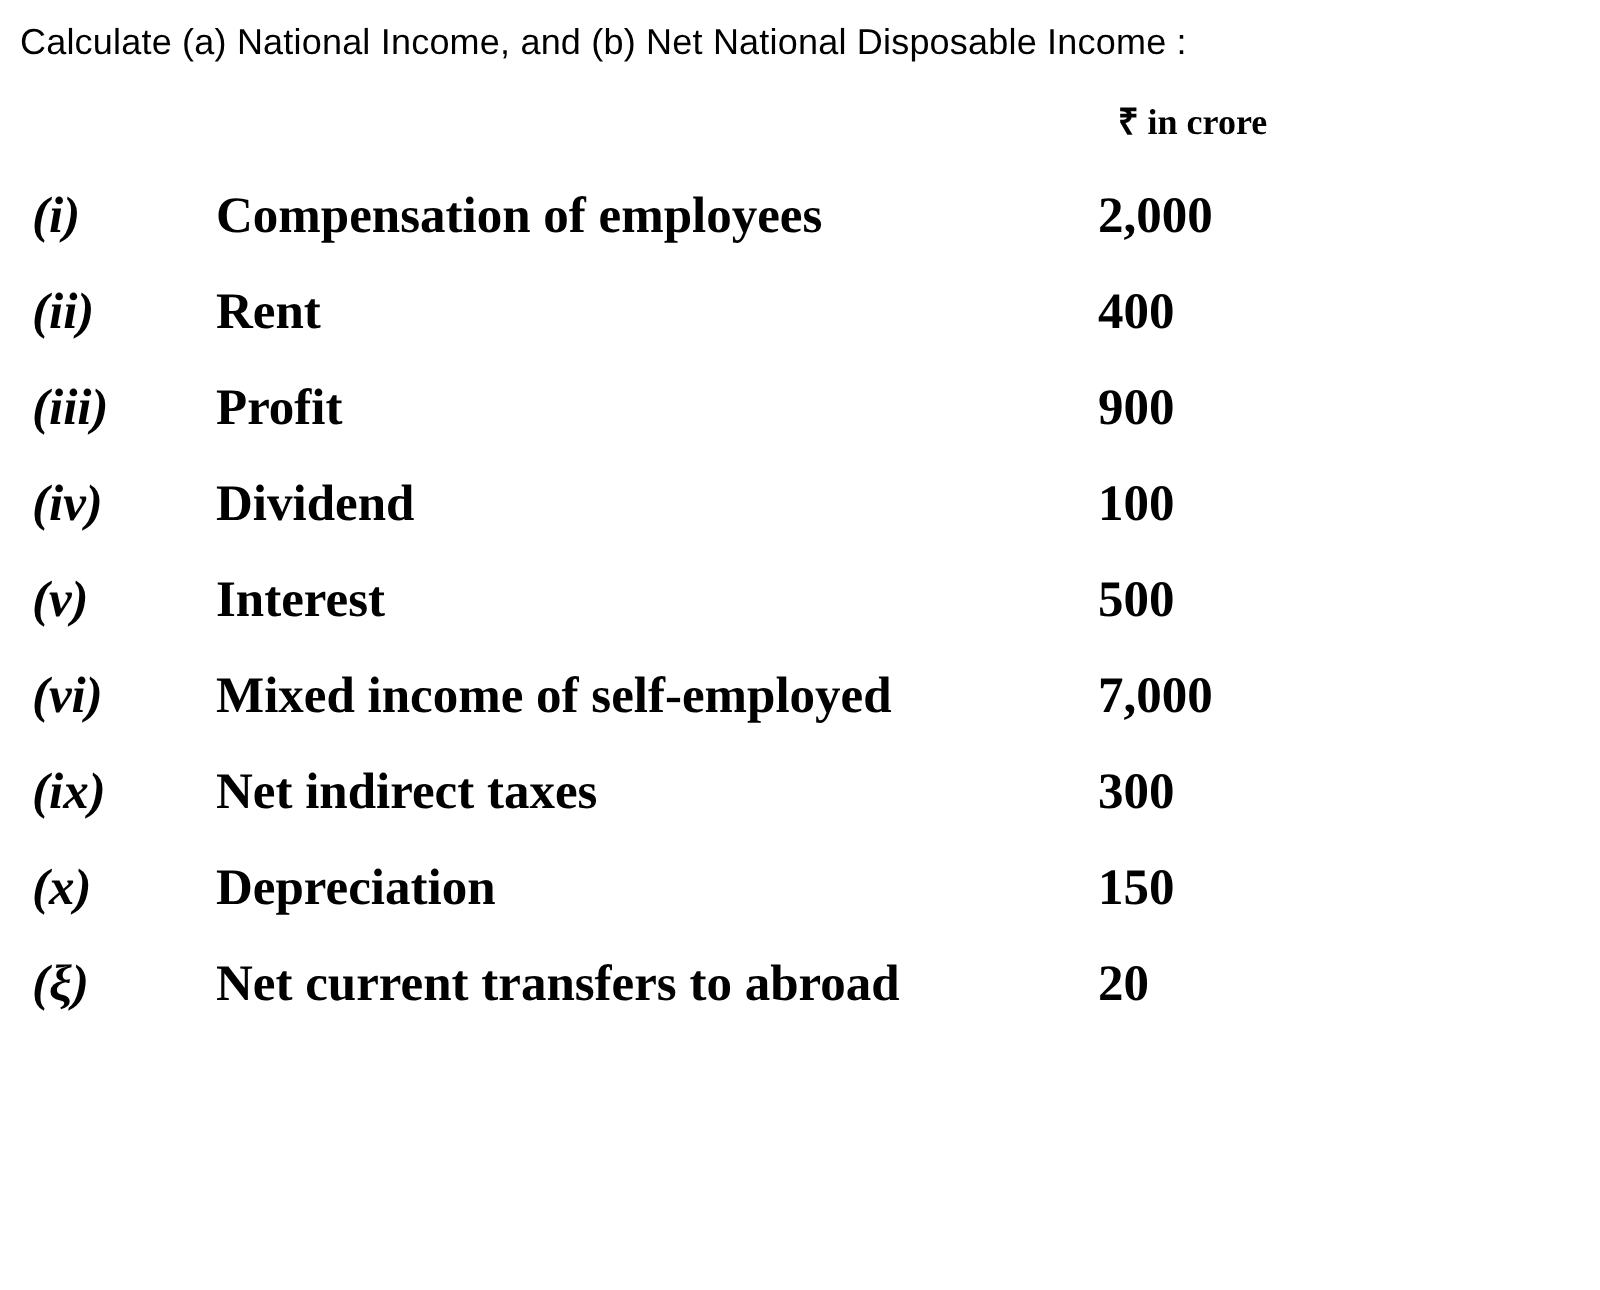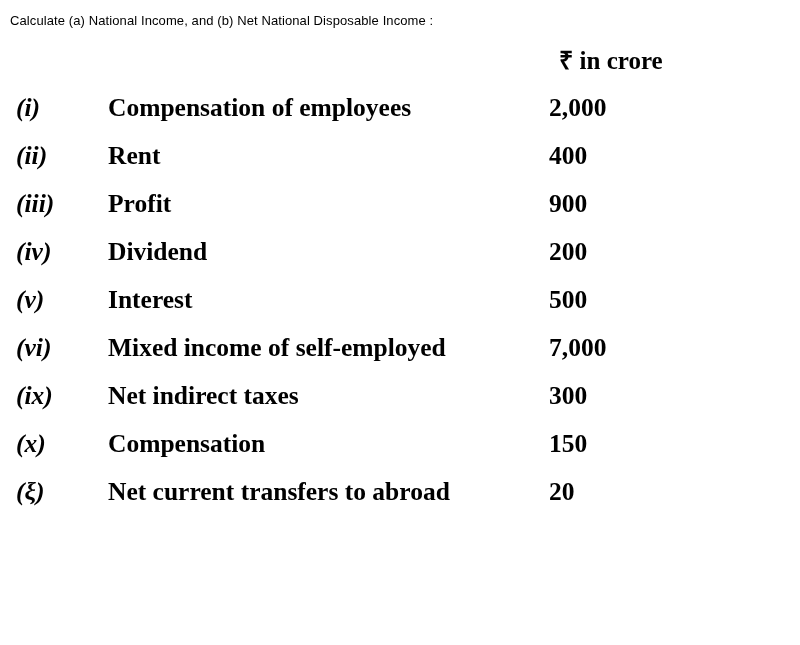--- a/index.html
+++ b/index.html
@@ -16,29 +16,29 @@
   }
   .page {
     width: 800px;
     height: 645px;
     position: relative;
     box-sizing: border-box;
     padding: 8px 0 0 10px;
   }
   .question {
     font-family: "Liberation Sans", sans-serif;
-    font-size: 13px;
+    font-size: 18px;
     line-height: 26px;
     color: #000000;
     width: 760px;
     letter-spacing: 0.1px;
   }
   .currency-header {
     font-family: "Liberation Serif", serif;
-    font-size: 25px;
+    font-size: 18px;
     font-weight: bold;
     margin-top: 12px;
     margin-left: 549px;
     line-height: 30px;
     white-space: nowrap;
   }
   table.items {
     border-collapse: collapse;
     margin-top: 8px;
     margin-left: 6px;
@@ -89,40 +89,40 @@
         <td class="value">400</td>
       </tr>
       <tr>
         <td class="num">(iii)</td>
         <td class="label">Profit</td>
         <td class="value">900</td>
       </tr>
       <tr>
         <td class="num">(iv)</td>
         <td class="label">Dividend</td>
-        <td class="value">200</td>
+        <td class="value">100</td>
       </tr>
       <tr>
         <td class="num">(v)</td>
         <td class="label">Interest</td>
         <td class="value">500</td>
       </tr>
       <tr>
         <td class="num">(vi)</td>
         <td class="label">Mixed income of self-employed</td>
         <td class="value">7,000</td>
       </tr>
       <tr>
         <td class="num">(ix)</td>
         <td class="label">Net indirect taxes</td>
         <td class="value">300</td>
       </tr>
       <tr>
         <td class="num">(x)</td>
-        <td class="label">Compensation</td>
+        <td class="label">Depreciation</td>
         <td class="value">150</td>
       </tr>
       <tr>
         <td class="num">(ξ)</td>
         <td class="label">Net current transfers to abroad</td>
         <td class="value">20</td>
       </tr>
     </tbody>
   </table>
 

